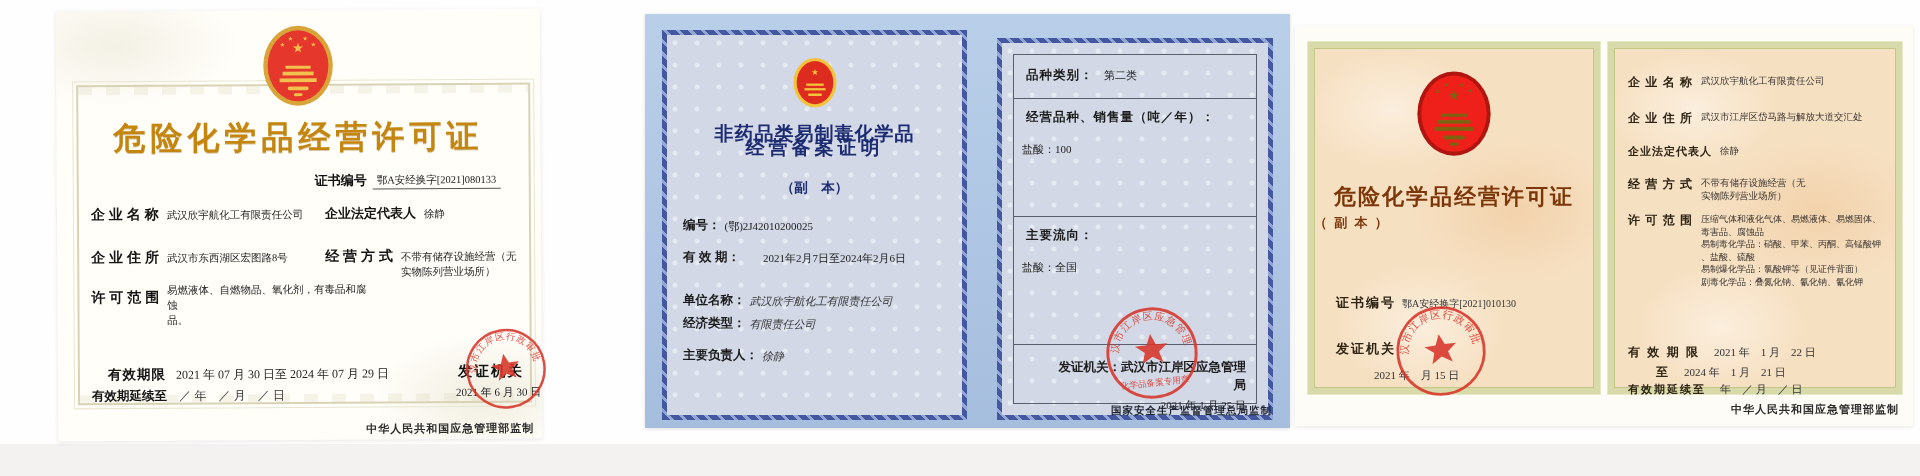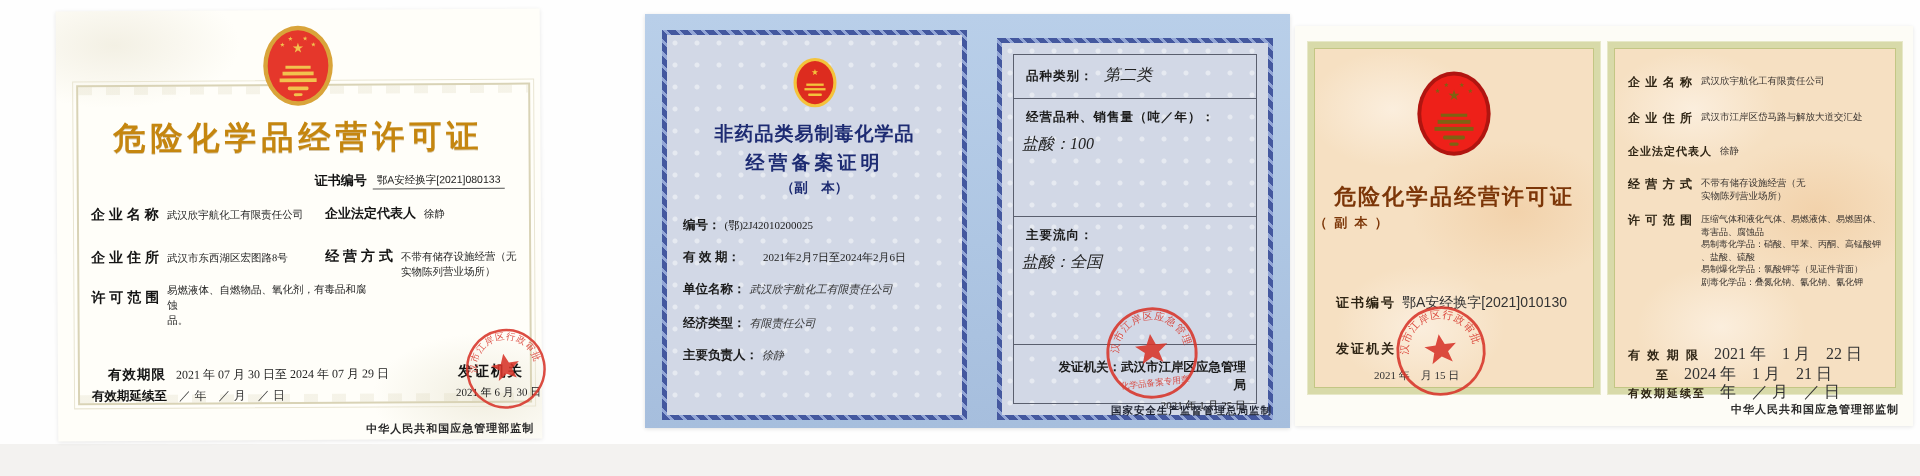--- a/index.html
+++ b/index.html
@@ -22,21 +22,21 @@
   .cl-frame { position:absolute; left:20px; right:10px; top:74px; bottom:36px;
     border:2px solid #d9d3b6; outline:1px solid #e9e5d2; outline-offset:3px;
     background:
       repeating-linear-gradient(90deg, rgba(217,211,182,.25) 0 14px, rgba(255,255,255,0) 14px 28px) top/100% 8px no-repeat,
       repeating-linear-gradient(90deg, rgba(217,211,182,.25) 0 14px, rgba(255,255,255,0) 14px 28px) bottom/100% 8px no-repeat; }
   .cl-title { position:absolute; left:0; top:106px; width:100%; text-align:center;
     font-family:"Liberation Serif", serif; font-weight:bold; font-size:32px; letter-spacing:5px;
     color:#c5860f; text-shadow:0 1px 0 rgba(138,92,6,.35); }
   .cl-certno { position:absolute; left:258px; top:162px; display:flex; align-items:flex-end; gap:6px; }
   .cl-certno .lbl { font-weight:bold; font-size:13px; color:#111; }
-  .cl-certno .val { font-family:Liberation Sans, sans-serif; font-size:10.5px; color:#222;
+  .cl-certno .val { font-family:Liberation Serif, serif; font-size:10.5px; color:#222;
     border-bottom:1px solid #555; padding:0 4px 1px 4px; }
   .cl-row { position:absolute; display:flex; gap:8px; align-items:flex-start; }
   .cl-row .lbl { font-weight:bold; font-size:14px; color:#141414; white-space:nowrap; }
   .cl-row .lbl.small { font-size:13px; }
   .cl-row .val { font-family:"Liberation Serif", serif; font-size:10.5px; color:#252525; line-height:1.45; padding-top:2px; }
   .cl-validity { position:absolute; left:34px; top:355px; display:flex; gap:10px; align-items:baseline; }
   .cl-validity .lbl { font-weight:bold; font-size:13.5px; color:#141414; letter-spacing:1px;margin-left:16px; }
   .cl-validity .val { font-family:"Liberation Serif", serif; font-size:12px; color:#1d1d1d; }
   .cl-issuer { position:absolute; left:400px; top:353px; font-weight:bold; font-size:14.5px; letter-spacing:2px; color:#141414; }
   .cl-issuedate { position:absolute; left:398px; top:376px; width:150px; font-family:"Liberation Serif", serif; font-size:11px; color:#222; }
@@ -53,31 +53,31 @@
     border-image:repeating-linear-gradient(45deg,#44589f 0 6px,#93a6d6 6px 9px) 5;
     background:
       radial-gradient(circle at 8px 8px, rgba(255,255,255,.45) 2px, rgba(255,255,255,0) 3px) 0 0/22px 22px,
       #d2d8e6; }
   .cm-left { left:17px; top:16px; width:305px; height:390px; }
   .cm-right { left:352px; top:24px; width:276px; height:382px; }
   .cm-emblem { position:absolute; left:50%; transform:translateX(-50%); top:22px; }
   .cm-title { position:absolute; width:100%; text-align:center; font-family:"Liberation Serif", serif;
     font-weight:bold; color:#1d2b72; }
   .cm-title1 { top:86px; font-size:19px; letter-spacing:1px; }
-  .cm-title2 { top:115px; font-size:19px; letter-spacing:4px; }
+  .cm-title2 { top:100px; font-size:19px; letter-spacing:4px; }
   .cm-sub { top:144px; font-size:13.5px; font-weight:bold; }
-  .cm-field { position:absolute; left:16px; right:10px; display:flex; gap:4px; align-items:center; }
+  .cm-field { position:absolute; left:16px; right:10px; display:flex; gap:4px; align-items:flex-end; }
   .cm-field .lbl { font-weight:bold; font-size:12.5px; color:#1b1b1b; white-space:nowrap; }
   .cm-field .val { font-family:"Liberation Serif", serif; font-size:11px; color:#222; }
   .cm-field .val.hand { font-style:italic; color:#333; }
   .cm-inner { position:absolute; left:11px; top:11px; right:11px; bottom:11px; border:1px solid #5a5f6e; }
   .cm-sec { position:relative; border-bottom:1px solid #5a5f6e; padding:10px 10px 0 12px; }
   .cm-sec:last-child { border-bottom:none;text-align:right; }
   .cm-sec .lbl { font-weight:bold; font-size:12.5px; color:#1b1b1b; letter-spacing:1px; }
-  .cm-sec .val { font-family:"Liberation Serif", serif; font-size:16px; color:#222; margin-top:8px; margin-left:-4px;font-style:italic; }
+  .cm-sec .val { font-family:"Liberation Serif", serif; font-size:11px; color:#222; margin-top:16px; margin-left:-4px; }
   .cm-s1 { height:44px; }
   .cm-s2 { height:118px; }
   .cm-s3 { height:128px; }
   .cm-s4 { height:68px; padding-top:14px; padding-left:36px; }
   .cm-s4 .issuer { font-weight:bold; font-size:12.5px; color:#1b1b1b; line-height:1.4; }
   .cm-s4 .date { font-family:"Liberation Serif", serif; font-size:11px; color:#222; margin-top:4px; margin-left:40px; }
   .cm-footer { position:absolute; right:18px; bottom:10px; font-weight:bold; font-size:10.5px; color:#1d2230; letter-spacing:1px; }
 
   
   .cert-right { position:absolute; left:1295px; top:26px; width:618px; height:400px;
@@ -91,30 +91,30 @@
       #f6e0c2; }
   .cr-left { left:13px; width:292px; }
   .cr-rightp { left:313px; width:294px; }
   .cr-emblem { position:absolute; left:50%; transform:translateX(-50%); top:22px; }
   .cr-title { position:absolute; width:100%; text-align:center; top:134px;
     font-family:"Liberation Serif", serif; font-weight:bold; font-size:22px; letter-spacing:2px; color:#7c3608; }
   .cr-sub { position:absolute; width:100%; text-align:left; top:166px;
     font-family:"Liberation Serif", serif; font-weight:bold; font-size:13px; color:#7c3608; letter-spacing:2px; }
   .cr-certno { position:absolute; left:22px; top:246px; display:flex; gap:6px; align-items:baseline; }
   .cr-certno .lbl { font-weight:bold; font-size:13px; color:#2e2414; letter-spacing:2px; }
-  .cr-certno .val { font-family:Liberation Sans, sans-serif; font-size:14px; color:#333; }
+  .cr-certno .val { font-family:Liberation Serif, serif; font-size:10px; color:#333; }
   .cr-issuer { position:absolute; left:22px; top:292px; font-weight:bold; font-size:13px; color:#2e2414; letter-spacing:2px; }
   .cr-issuedate { position:absolute; left:60px; top:320px; font-family:"Liberation Serif", serif; font-size:11px; color:#333; }
   .cr-field { position:absolute; left:14px; right:8px; display:flex; gap:8px; align-items:flex-start; }
   .cr-field .lbl { font-weight:bold; font-size:12px; color:#2e2414; white-space:nowrap; letter-spacing:1px; }
   .cr-field .lbl.small { font-size:11px; }
   .cr-field .val { font-family:"Liberation Serif", serif; font-size:9.5px; color:#3a3430; line-height:1.4; padding-top:1px; }
   .cr-valrow { position:absolute; left:14px; display:flex; gap:14px; align-items:baseline; }
   .cr-valrow .lbl { font-weight:bold; font-size:12px; color:#2e2414; letter-spacing:2px; }
-  .cr-valrow .val { font-family:"Liberation Serif", serif; font-size:16px; color:#333;text-align:center; }
+  .cr-valrow .val { font-family:"Liberation Serif", serif; font-size:11px; color:#333;text-align:center; }
   .cr-footer { position:absolute; right:14px; top:376px; font-weight:bold; font-size:11px; color:#2b2b2b; letter-spacing:1px; }
 
   
   .stamp { position:absolute; opacity:.88; pointer-events:none; }
 </style>
 </head>
 <body>
 
 <div class="canvas">
   <div class="bottom-strip"></div>
@@ -206,21 +206,21 @@
       <div class="cm-title cm-sub">（副　本）</div>
 
       <div class="cm-field" style="top:182px;">
         <span class="lbl">编号：</span>
         <span class="val">(鄂)2J42010200025</span>
       </div>
       <div class="cm-field" style="top:214px;gap:23px;">
         <span class="lbl">有 效 期：</span>
         <span class="val">2021年2月7日至2024年2月6日</span>
       </div>
-      <div class="cm-field" style="top:246px;">
+      <div class="cm-field" style="top:257px;">
         <span class="lbl">单位名称：</span>
         <span class="val hand">武汉欣宇航化工有限责任公司</span>
       </div>
       <div class="cm-field" style="top:280px;">
         <span class="lbl">经济类型：</span>
         <span class="val hand">有限责任公司</span>
       </div>
       <div class="cm-field" style="top:312px;">
         <span class="lbl">主要负责人：</span>
         <span class="val hand">徐静</span>

